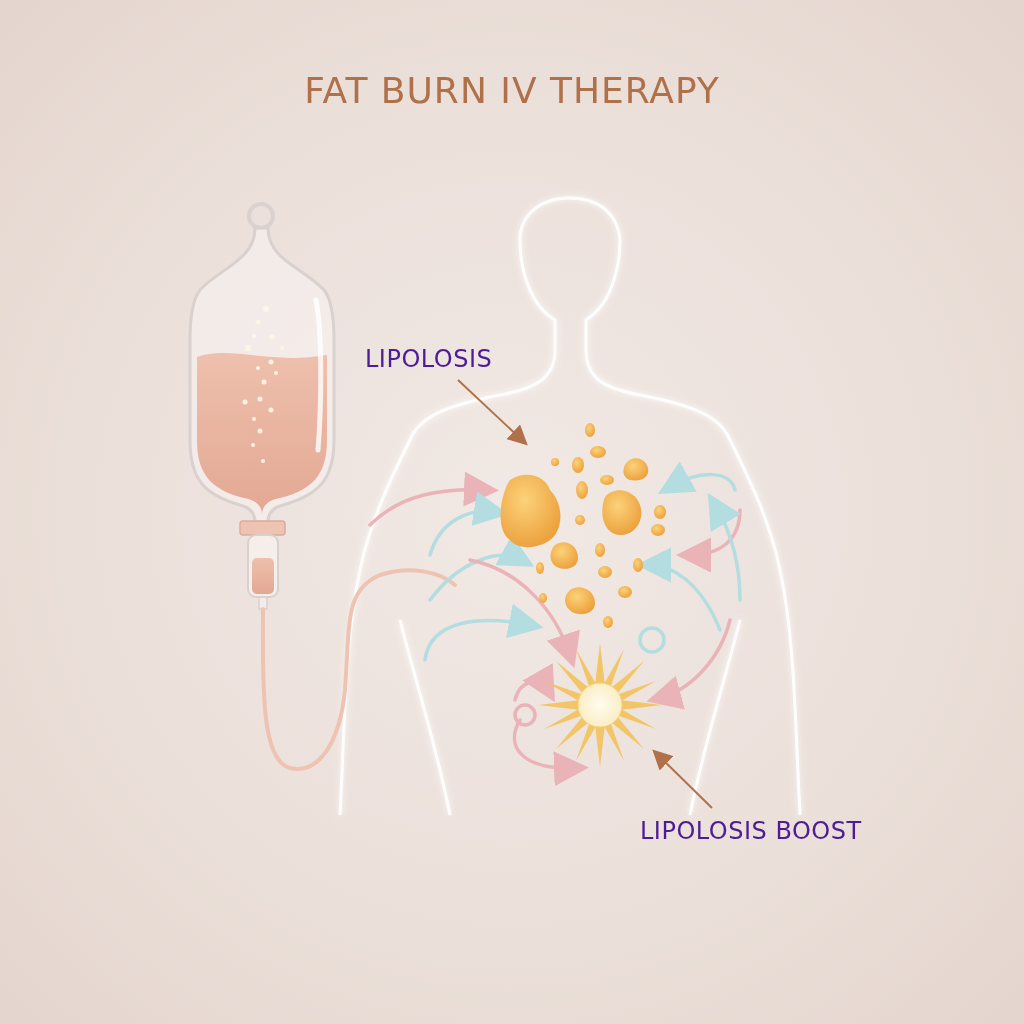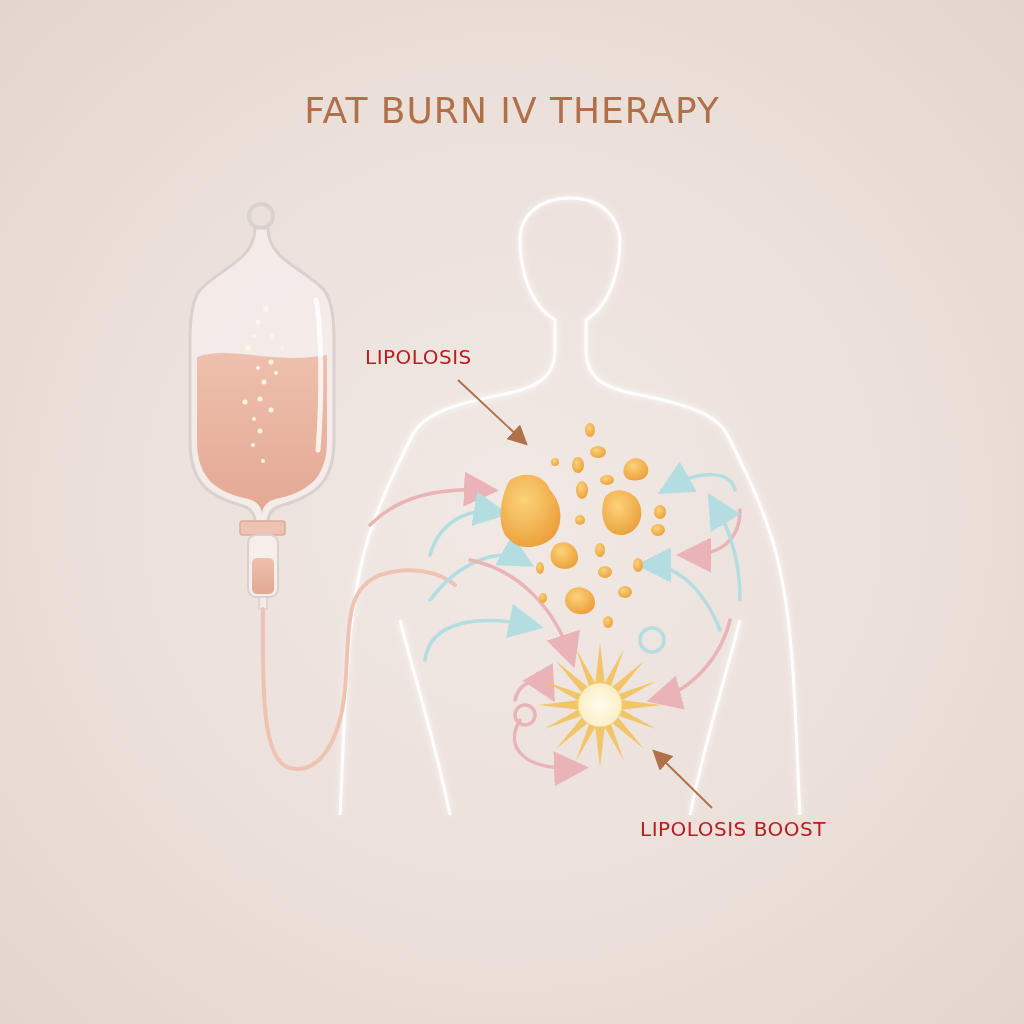--- a/index.html
+++ b/index.html
@@ -5,24 +5,24 @@
   html, body { margin: 0; padding: 0; }
   body {
     width: 1024px; height: 1024px; overflow: hidden;
     background: radial-gradient(ellipse at 50% 50%, #f1e9e5 0%, #ebdfd9 60%, #e4d5ce 100%);
     font-family: "DejaVu Sans", "Liberation Sans", sans-serif;
     position: relative;
   }
   .title {
     position: absolute; left: 0; width: 1024px; top: 70px;
     text-align: center; font-size: 36px; letter-spacing: 1px;
-    color: #b0714a; font-weight: 400; margin-top: 20px;
+    color: #b0714a; font-weight: 400;
   }
   .label {
-    position: absolute; color: #b91c1c; font-size: 20px; letter-spacing: 0.5px;
+    position: absolute; color: #4c1d95; font-size: 24px; letter-spacing: 0.5px;
   }
   svg.scene { position: absolute; left: 0; top: 0; }
 </style>
 </head>
 <body>
 
 <div class="title">FAT BURN IV THERAPY</div>
 
 <svg class="scene" width="1024" height="1024" viewBox="0 0 1024 1024">
   <defs>

